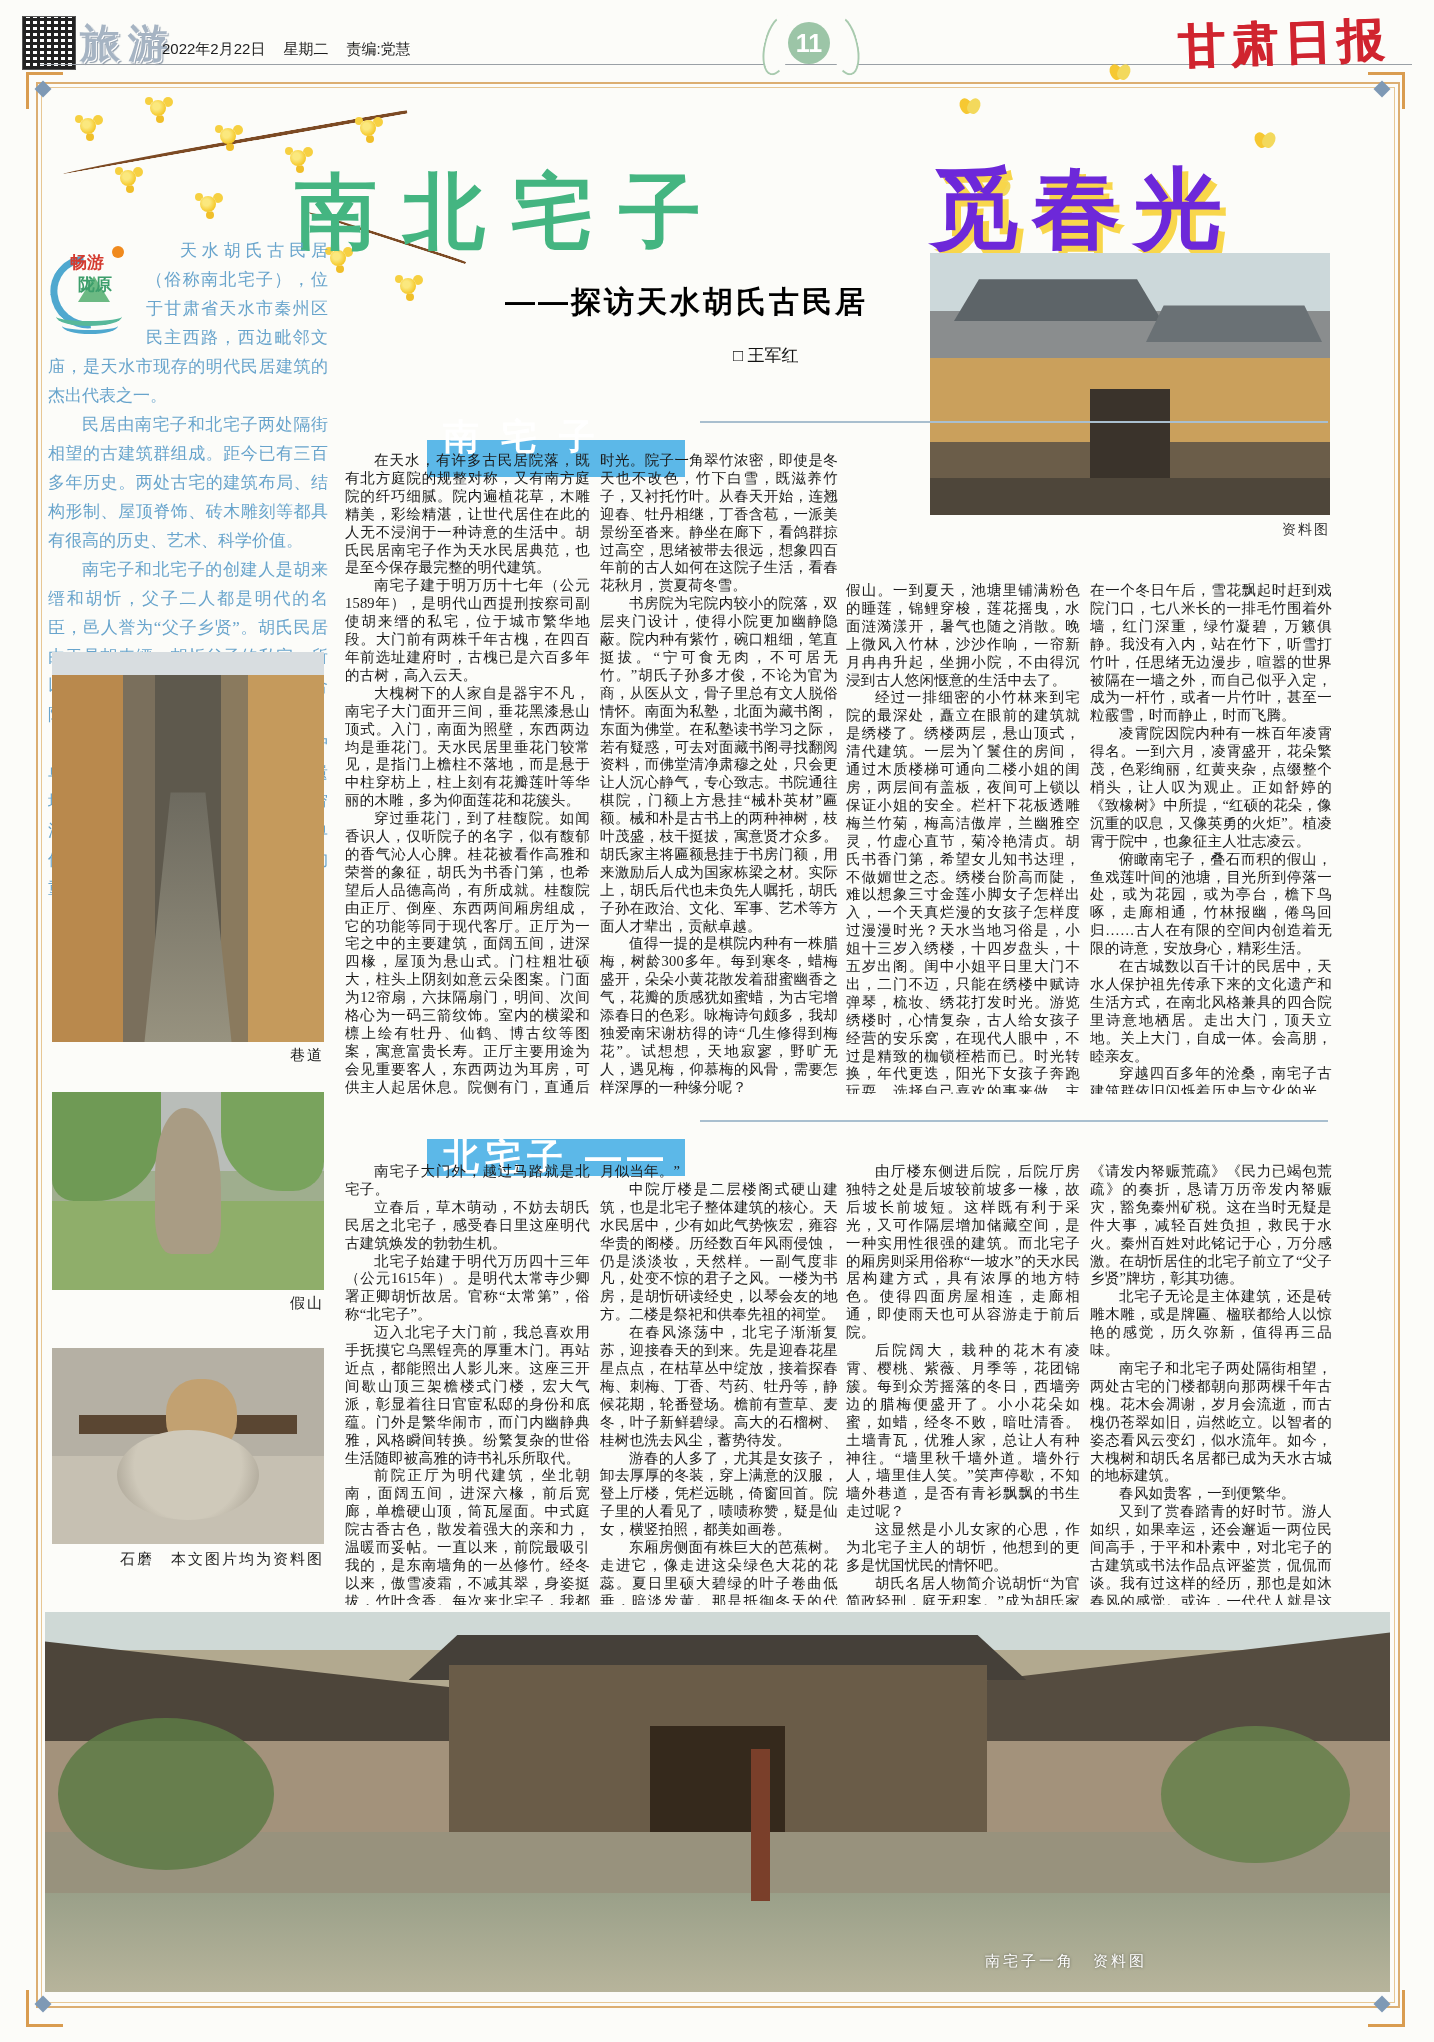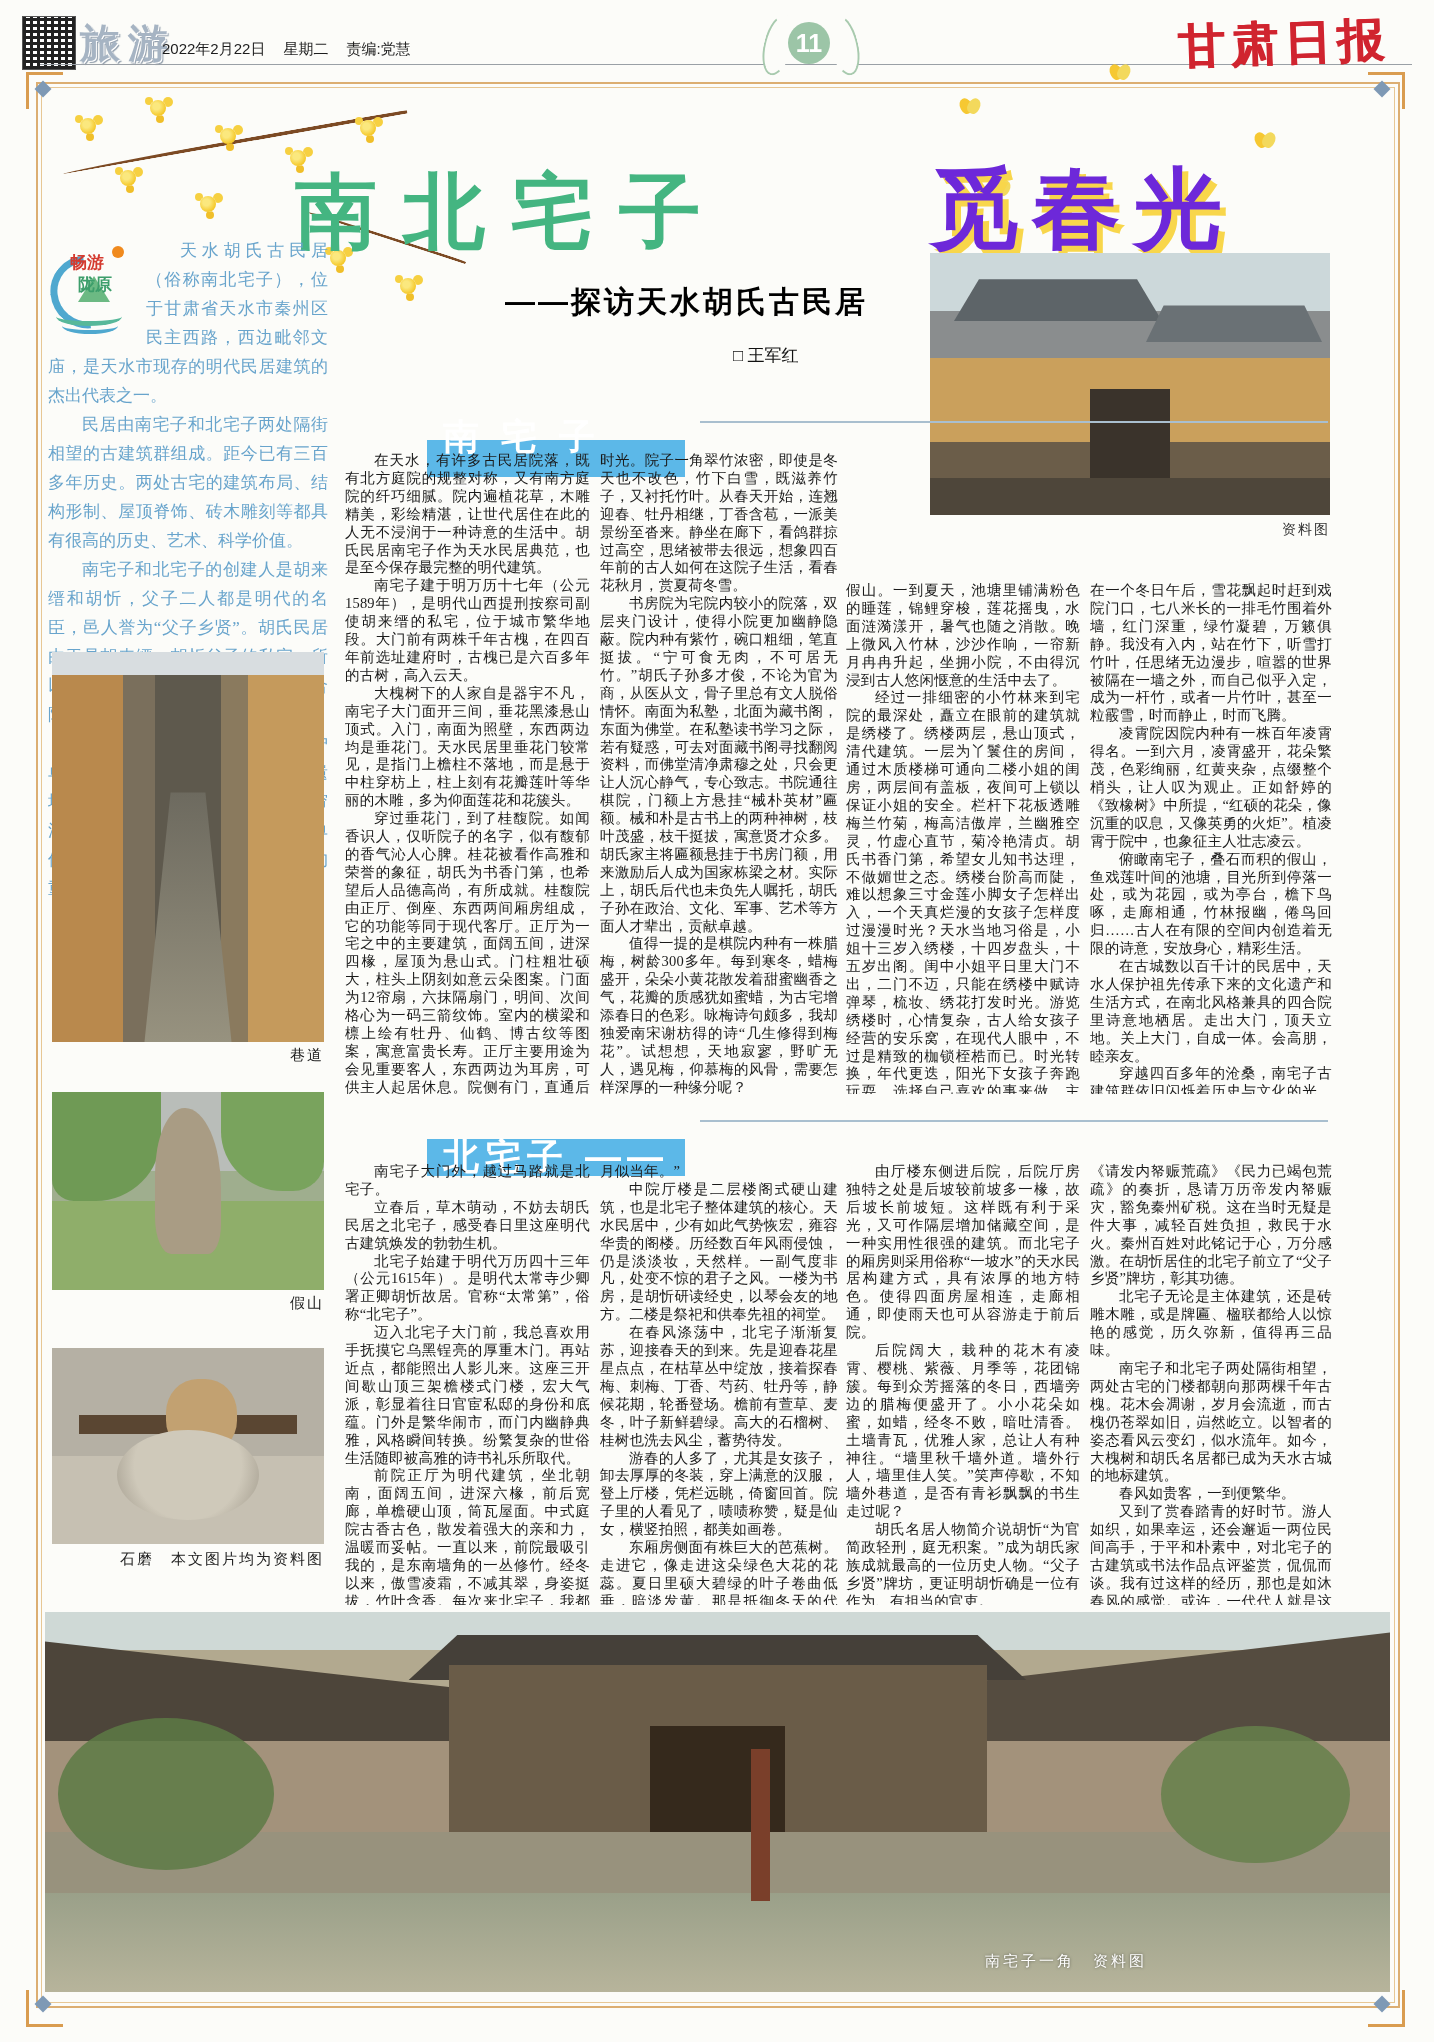--- a/index.html
+++ b/index.html
@@ -273,20 +273,21 @@
       <div class="col col2">
         <p class="cont">月似当年。”</p>
         <p>中院厅楼是二层楼阁式硬山建筑，也是北宅子整体建筑的核心。天水民居中，少有如此气势恢宏，雍容华贵的阁楼。历经数百年风雨侵蚀，仍是淡淡妆，天然样。一副气度非凡，处变不惊的君子之风。一楼为书房，是胡忻研读经史，以琴会友的地方。二楼是祭祀和供奉先祖的祠堂。</p>
         <p>在春风涤荡中，北宅子渐渐复苏，迎接春天的到来。先是迎春花星星点点，在枯草丛中绽放，接着探春梅、刺梅、丁香、芍药、牡丹等，静候花期，轮番登场。檐前有萱草、麦冬，叶子新鲜碧绿。高大的石榴树、桂树也洗去风尘，蓄势待发。</p>
         <p>游春的人多了，尤其是女孩子，卸去厚厚的冬装，穿上满意的汉服，登上厅楼，凭栏远眺，倚窗回首。院子里的人看见了，啧啧称赞，疑是仙女，横竖拍照，都美如画卷。</p>
         <p>东厢房侧面有株巨大的芭蕉树。走进它，像走进这朵绿色大花的花蕊。夏日里硕大碧绿的叶子卷曲低垂，暗淡发黄。那是抵御冬天的代价，多少场雪压霜欺，寒风凛冽。好在，它挺了过来，缓缓地舒张稚嫩的新叶，闪烁着初生的光泽。</p>
       </div>
       <div class="col col3">
         <p>由厅楼东侧进后院，后院厅房独特之处是后坡较前坡多一椽，故后坡长前坡短。这样既有利于采光，又可作隔层增加储藏空间，是一种实用性很强的建筑。而北宅子的厢房则采用俗称“一坡水”的天水民居构建方式，具有浓厚的地方特色。使得四面房屋相连，走廊相通，即使雨天也可从容游走于前后院。</p>
         <p>后院阔大，栽种的花木有凌霄、樱桃、紫薇、月季等，花团锦簇。每到众芳摇落的冬日，西墙旁边的腊梅便盛开了。小小花朵如蜜，如蜡，经冬不败，暗吐清香。土墙青瓦，优雅人家，总让人有种神往。“墙里秋千墙外道。墙外行人，墙里佳人笑。”笑声停歇，不知墙外巷道，是否有青衫飘飘的书生走过呢？</p>
+        <p>这显然是小儿女家的心思，作为北宅子主人的胡忻，他想到的更多是忧国忧民的情怀吧。</p>
         <p>胡氏名居人物简介说胡忻“为官简政轻刑，庭无积案。”成为胡氏家族成就最高的一位历史人物。“父子乡贤”牌坊，更证明胡忻确是一位有作为、有担当的官吏。</p>
       </div>
       <div class="col col4">
         <p class="cont">《请发内帑赈荒疏》《民力已竭包荒疏》的奏折，恳请万历帝发内帑赈灾，豁免秦州矿税。这在当时无疑是件大事，减轻百姓负担，救民于水火。秦州百姓对此铭记于心，万分感激。在胡忻居住的北宅子前立了“父子乡贤”牌坊，彰其功德。</p>
         <p>北宅子无论是主体建筑，还是砖雕木雕，或是牌匾、楹联都给人以惊艳的感觉，历久弥新，值得再三品味。</p>
         <p>南宅子和北宅子两处隔街相望，两处古宅的门楼都朝向那两棵千年古槐。花木会凋谢，岁月会流逝，而古槐仍苍翠如旧，岿然屹立。以智者的姿态看风云变幻，似水流年。如今，大槐树和胡氏名居都已成为天水古城的地标建筑。</p>
         <p>春风如贵客，一到便繁华。</p>
         <p>又到了赏春踏青的好时节。游人如织，如果幸运，还会邂逅一两位民间高手，于平和朴素中，对北宅子的古建筑或书法作品点评鉴赏，侃侃而谈。我有过这样的经历，那也是如沐春风的感觉。或许，一代代人就是这样被文化浸润，而自发自觉，又成为文化的守望者、传播者。</p>
       </div>
     </div>

